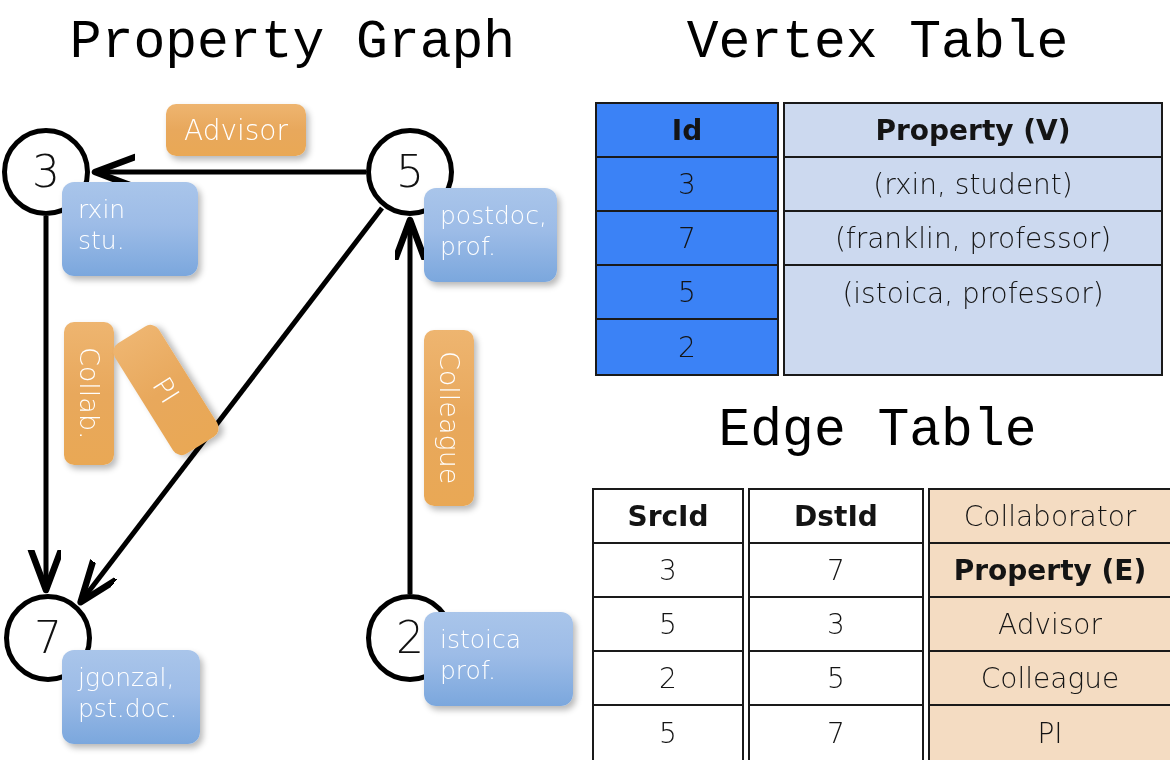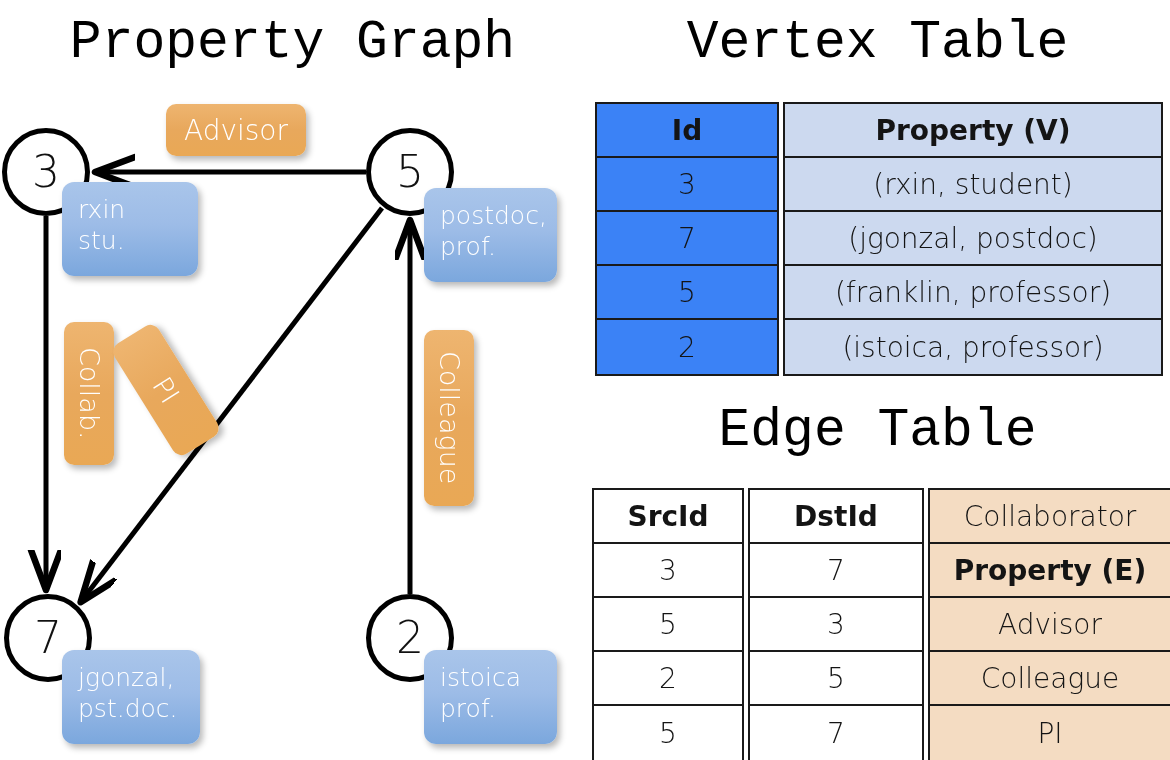--- a/index.html
+++ b/index.html
@@ -101,21 +101,21 @@
     line-height: 31px;
     padding: 12px 14px 0 16px;
     box-sizing: border-box;
     box-shadow: 3px 4px 6px rgba(0,0,0,0.28);
     z-index: 5;
     white-space: pre-line;
   }
   #box-rxin     { left: 62px;  top: 182px; width: 136px; height: 94px; }
   #box-franklin { left: 424px; top: 188px; width: 133px; height: 94px; }
   #box-jgonzal  { left: 62px;  top: 650px; width: 138px; height: 94px; }
-  #box-istoica  { left: 424px; top: 650px; width: 133px; height: 94px; }
+  #box-istoica  { left: 424px; top: 612px; width: 149px; height: 94px; }
 
   
   .edge-label {
     position: absolute;
     border-radius: 10px;
     background: linear-gradient(to bottom, #eeb570 0%, #e8a85c 50%, #e9a855 100%);
     color: #ffffff;
     font-family: "DejaVu Sans", sans-serif;
     font-weight: 300;
     box-shadow: 3px 4px 6px rgba(0,0,0,0.28);
@@ -264,21 +264,20 @@
   <div class="tcol col-id">
     <div class="tcell header">Id</div>
     <div class="tcell">3</div>
     <div class="tcell">7</div>
     <div class="tcell">5</div>
     <div class="tcell">2</div>
   </div>
   <div class="tcol col-prop">
     <div class="tcell header">Property (V)</div>
     <div class="tcell">(rxin, student)</div>
-    <div class="tcell">(jgonzal, postdoc)</div>
     <div class="tcell">(franklin, professor)</div>
     <div class="tcell">(istoica, professor)</div>
   </div>
 </div>
 
 <div class="table-wrap" id="edge-table">
   <div class="tcol col-src">
     <div class="tcell header">SrcId</div>
     <div class="tcell">3</div>
     <div class="tcell">5</div>

